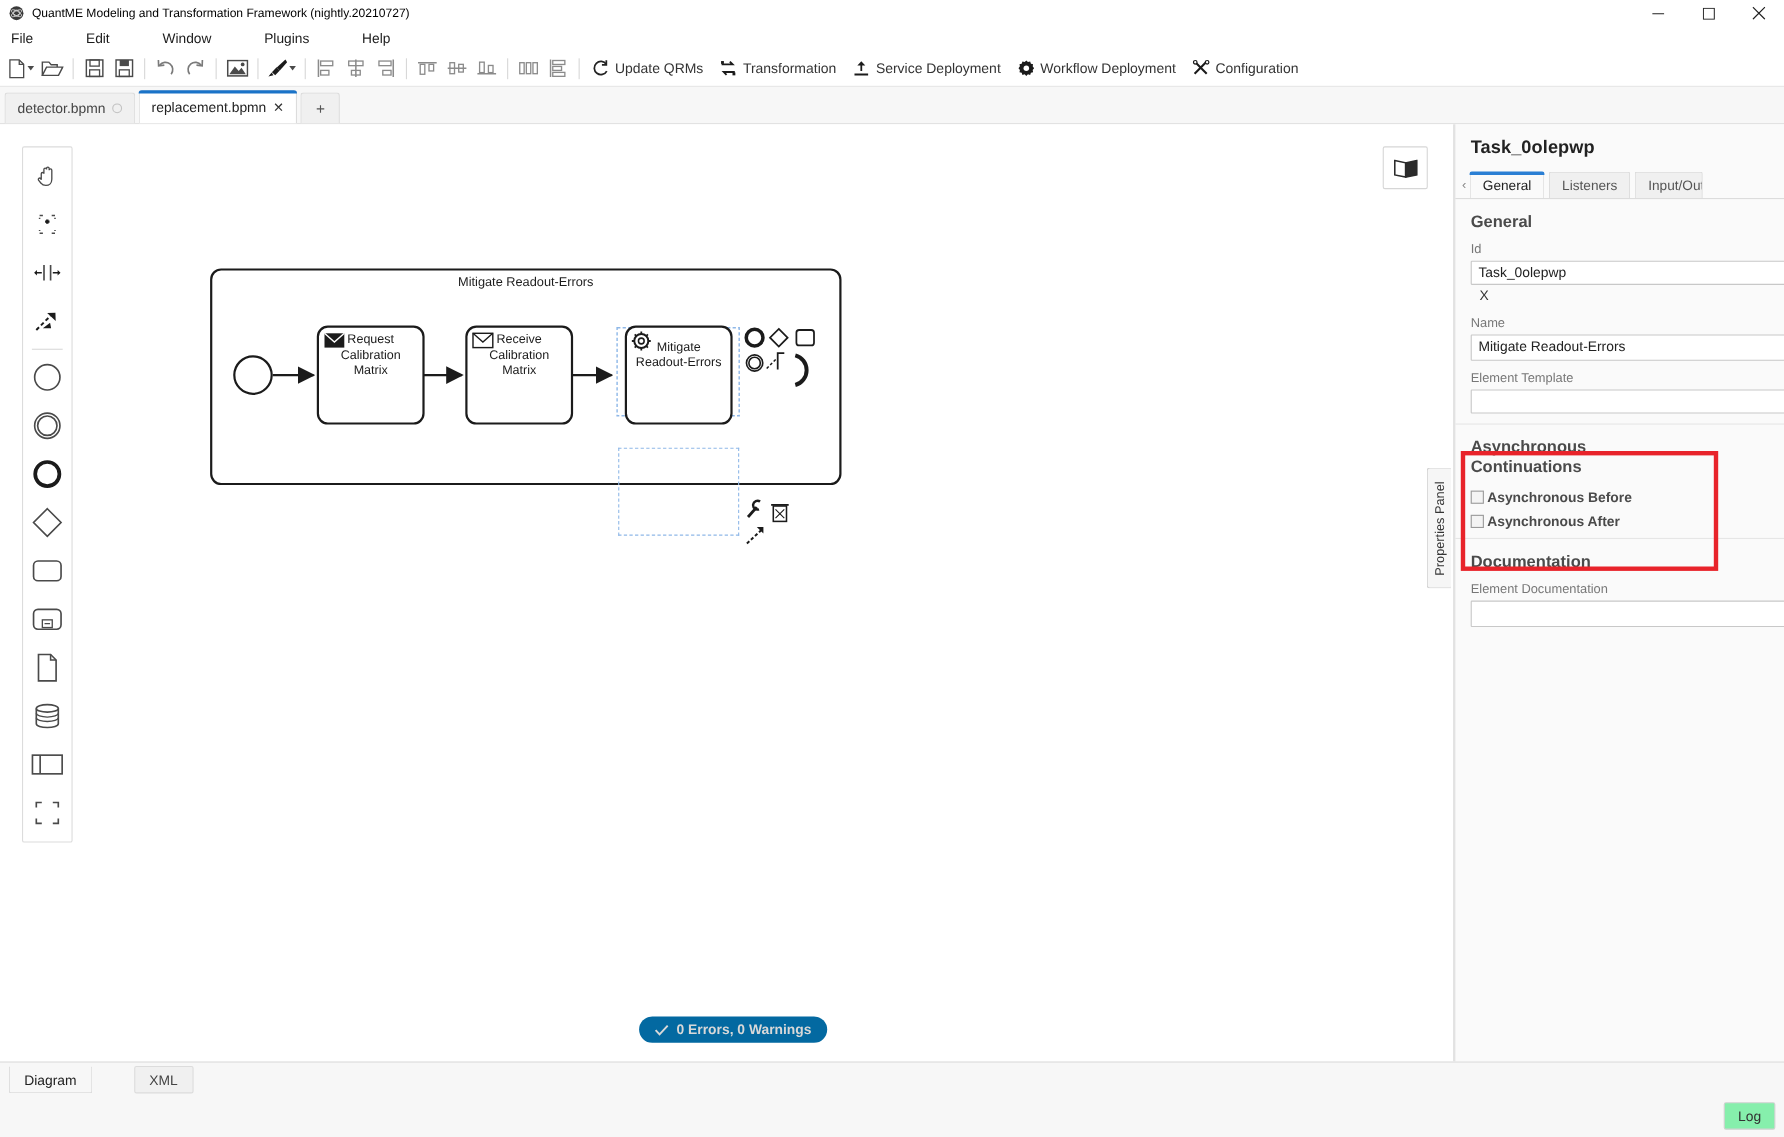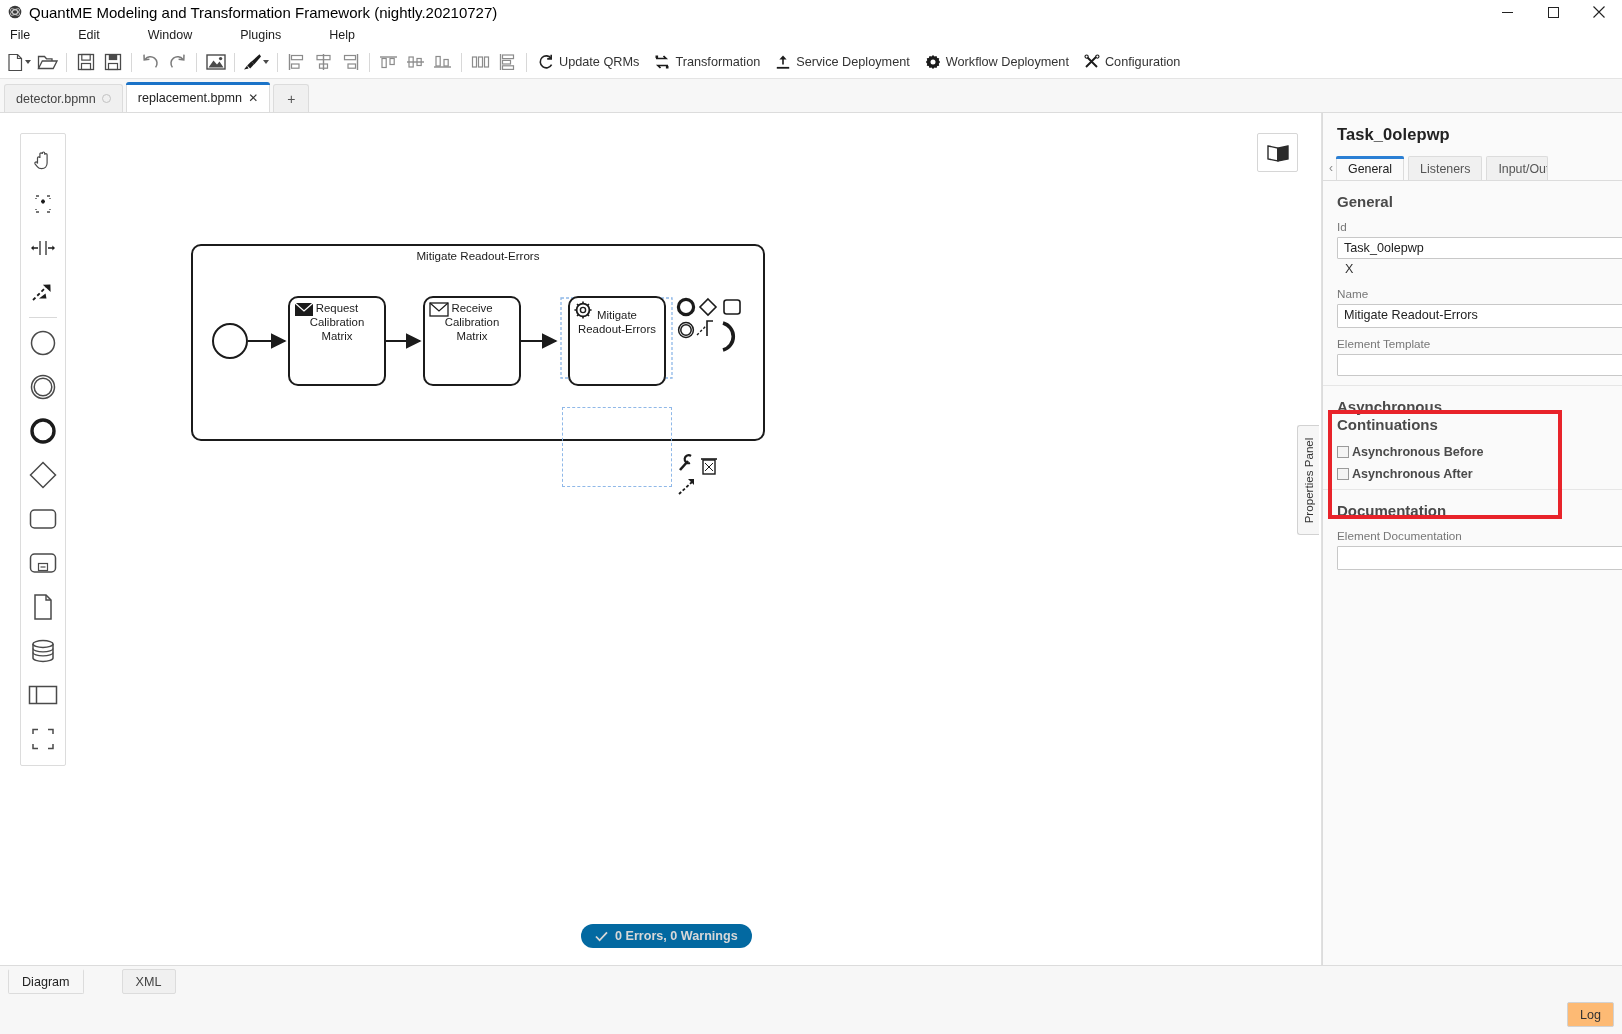--- a/index.html
+++ b/index.html
@@ -12,21 +12,21 @@
     -webkit-font-smoothing:antialiased;
   }
   .app { position:relative; width:1622px; height:1034px; }
 
   
   .titlebar {
     position:absolute; left:0; top:0; width:1622px; height:24px;
     background:#ffffff; display:flex; align-items:center;
   }
   .tb-logo { width:14px; height:14px; margin-left:8px; margin-right:7px; flex:0 0 auto; }
-  .tb-title { font-size:15px; color:#000; white-space:nowrap; }
+  .tb-title { font-size:11px; color:#000; white-space:nowrap; }
   .winctl { position:absolute; top:0; right:0; height:24px; display:flex; }
   .winbtn { width:46px; height:24px; display:flex; align-items:center; justify-content:center; }
   .winbtn svg { display:block; }
 
   
   .menubar {
     position:absolute; left:0; top:24px; width:1622px; height:22px;
     display:flex; align-items:center; background:#fff;gap:32px;
   }
   .menu-item { font-size:12.5px; color:#1b1b1b; padding:2px 8px; }
@@ -163,21 +163,21 @@
   .bb-tabs { position:absolute; left:8px; top:3px; display:flex; align-items:flex-end;gap:36px; }
   .bbtab {
     height:25px; display:flex;align-items:center; padding:0 13px;
     font-size:12.6px; color:#444; border:1px solid #dcdcdc;
     border-radius:2px; margin-right:2px; background:#f0f0f0;
   }
   .bbtab.active { background:#f7f7f7; color:#222; border-top-color:#f7f7f7; }
   .logbtn {
     position:absolute; right:8px; top:36px; height:25px;
     display:flex;align-items:center;padding:0 12px;
-    font-size:12.6px;color:#333;background:#fdba74;
+    font-size:12.6px;color:#333;background:#86efac;
     border:1px solid #d2d2d2; border-radius:2px;
   }
 
   
   .bpmn { position:absolute; left:0; top:0; }
   .bpmn text { font-family:"Liberation Sans", sans-serif; }
 </style>
 </head>
 <body>
 

